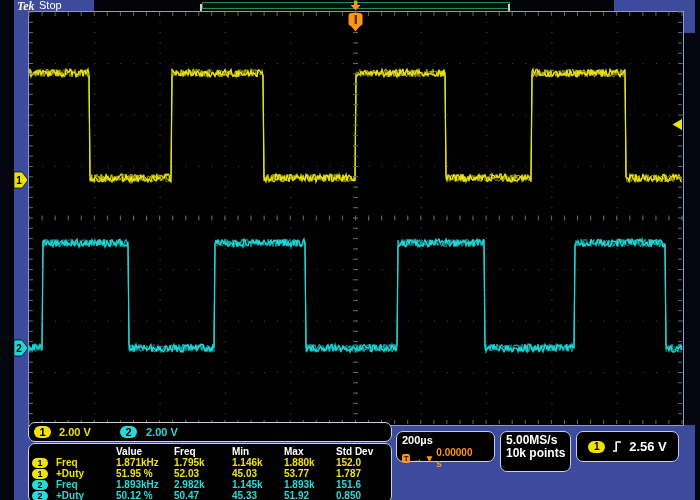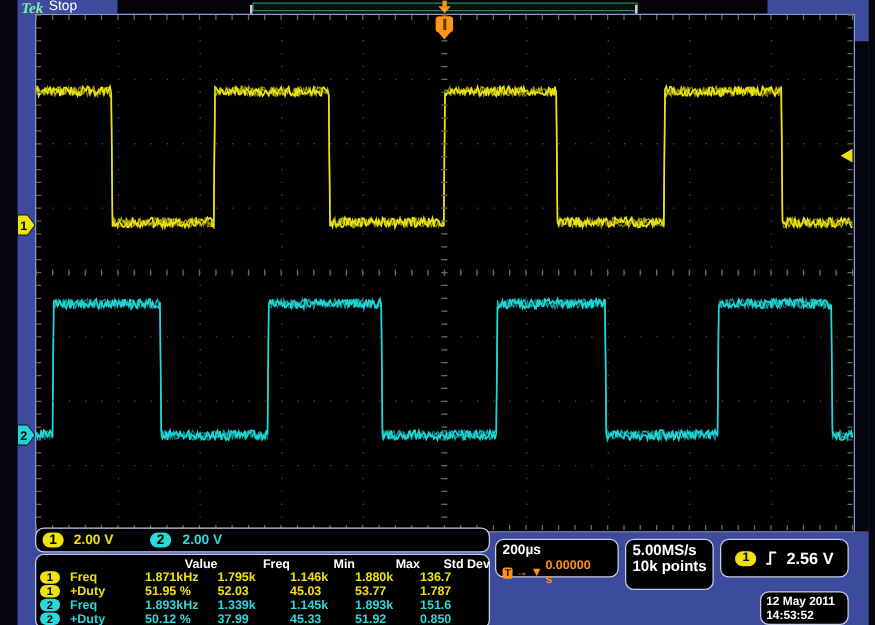--- a/index.html
+++ b/index.html
@@ -2,21 +2,21 @@
 <html><head>
 <meta charset="utf-8">
 <style>
   html,body{margin:0;padding:0;background:#05060d;}
   #screen{position:relative;width:700px;height:500px;overflow:hidden;
           font-family:"Liberation Sans",sans-serif;background:#05060d;}
   
   #bezel{position:absolute;left:14px;top:0;width:681px;height:500px;background:#3d4b9d;}
   #right-gutter{position:absolute;left:684px;top:33px;width:11px;height:392px;background:#05060d;}
   #menubar{position:absolute;left:94px;top:0;width:520px;height:11px;background:#030308;}
-  #logo{position:absolute;left:17px;top:-1px;color:#86efac;font-family:"Liberation Serif",serif;
+  #logo{position:absolute;left:17px;top:-1px;color:#fef9c3;font-family:"Liberation Serif",serif;
         font-weight:bold;font-style:italic;font-size:12px;}
   #runstate{position:absolute;left:39px;top:-1px;color:#ffffff;font-weight:normal;font-size:11px;}
   
   #recbar{position:absolute;left:202px;top:2px;width:306px;height:5px;border:1px solid #1e8a5a;background:#06110b;}
   .rbracket{position:absolute;top:1px;width:2px;height:8px;background:#c9cede;}
   
   #display{position:absolute;left:28px;top:11px;width:656px;height:415px;background:#010101;
            border:1px solid #8a99d6;box-sizing:border-box;}
   #scope-svg{position:absolute;left:0;top:0;width:700px;height:500px;}
   
@@ -24,21 +24,21 @@
   #chbar{left:28px;top:422px;width:364px;height:20px;}
   #chbar span{position:absolute;font-weight:bold;font-size:11px;}
   .badge{display:inline-block;width:17px;height:12px;border-radius:7px;color:#000;
          font-size:10px;font-weight:bold;text-align:center;line-height:12px;}
   .b1{background:#ede20e;} .b2{background:#2bd9d9;}
   .c1{color:#ede20e;} .c2{color:#2bd9d9;}
   #meas-panel{left:28px;top:443px;width:364px;height:60px;padding:2px 0 0 3px;}
   .mrow{display:grid;grid-template-columns:24px 60px 58px 58px 52px 52px 56px;
         height:11px;line-height:11px;font-size:10px;font-weight:bold;align-items:center;}
   .mrow .badge{width:16px;height:10px;line-height:10px;font-size:9px;border-radius:6px;margin-top:0px;}
-  .mhdr{color:#fff;text-align:right;}
+  .mhdr{color:#fff;}
   #tbox{left:396px;top:431px;width:99px;height:31px;padding:2px 16px 0 5px;}
   #tbox .l1{font-size:11px;font-weight:bold;}
   #tbox .l2{display:flex;align-items:center;gap:2px;color:#ff9518;font-size:10px;font-weight:bold;margin-top:1px;}
   .ticon{display:inline-block;width:9px;height:9px;background:#ff9518;color:#221000;border-radius:2px;
          font-size:8px;font-weight:bold;text-align:center;line-height:9px;}
   #abox{left:500px;top:431px;width:71px;height:41px;padding:2px 0 0 5px;font-size:12px;font-weight:bold;line-height:13px;}
   #trbox{left:576px;top:431px;width:103px;height:31px;display:flex;align-items:center;justify-content:center;gap:7px;}
   #trbox .lvl{font-size:13px;font-weight:bold;}
   #dbox{left:608px;top:473px;width:71px;height:27px;padding:2px 0 0 4px;font-size:9.5px;font-weight:bold;line-height:11px;}
 </style>
@@ -109,45 +109,45 @@
       <span>Max</span>
       <span>Std Dev</span>
     </div>
     <div class="mrow c1">
       <span><span class="badge b1">1</span></span>
       <span>Freq</span>
       <span>1.871kHz</span>
       <span>1.795k</span>
       <span>1.146k</span>
       <span>1.880k</span>
-      <span>136.7</span>
+      <span>152.0</span>
     </div>
     <div class="mrow c1">
       <span><span class="badge b1">1</span></span>
       <span>+Duty</span>
       <span>51.95 %</span>
       <span>52.03</span>
       <span>45.03</span>
       <span>53.77</span>
       <span>1.787</span>
     </div>
     <div class="mrow c2">
       <span><span class="badge b2">2</span></span>
       <span>Freq</span>
       <span>1.893kHz</span>
-      <span>1.339k</span>
+      <span>2.982k</span>
       <span>1.145k</span>
       <span>1.893k</span>
       <span>151.6</span>
     </div>
     <div class="mrow c2">
       <span><span class="badge b2">2</span></span>
       <span>+Duty</span>
       <span>50.12 %</span>
-      <span>37.99</span>
+      <span>50.47</span>
       <span>45.33</span>
       <span>51.92</span>
       <span>0.850</span>
     </div>
   </div>
 
   <div id="tbox" class="blackbox">
     <div class="l1">200µs</div>
     <div class="l2">
       <span class="ticon">T</span>
@@ -163,17 +163,13 @@
   </div>
 
   <div id="trbox" class="blackbox">
     <span class="badge b1">1</span>
     <svg width="10" height="13">
       <path d="M1 11 H4.2 V2 H9" stroke="#ffffff" fill="none" stroke-width="1.6"></path>
     </svg>
     <span class="lvl">2.56 V</span>
   </div>
 
-  <div id="dbox" class="blackbox">
-    <div>12 May 2011</div>
-    <div>14:53:52</div>
-  </div>
 </div>
 
 </body></html>

